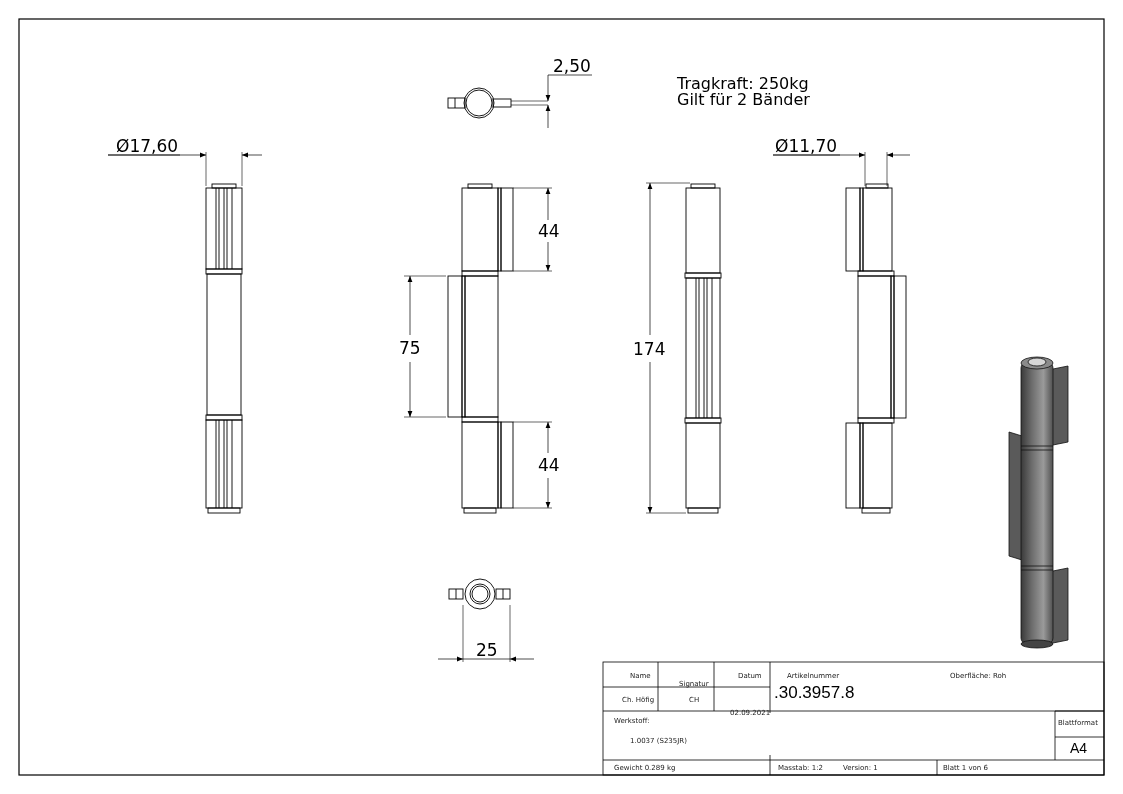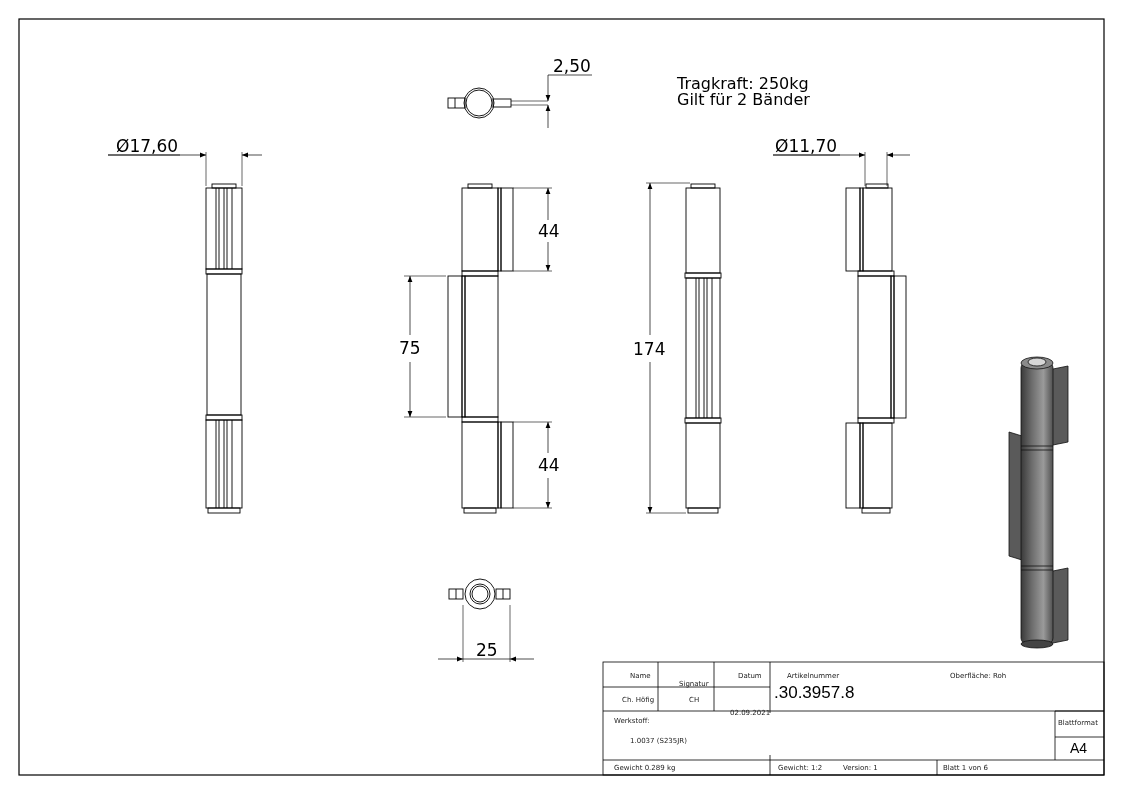--- a/index.html
+++ b/index.html
@@ -214,15 +214,15 @@
 <div class="tb" style="left:681px;top:696px;">CH</div>
 <div class="tb" style="left:722px;top:696px;margin-top:13px;">02.09.2021</div>
 <div class="big" style="left:774px;top:683px;">.30.3957.8</div>
 
 <div class="tbl" style="left:614px;top:717px;">Werkstoff:</div>
 <div class="tbl" style="left:614px;top:737px;margin-left:16px;">1.0037 (S235JR)</div>
 <div class="tbl" style="left:1058px;top:719px;">Blattformat</div>
 <div class="big" style="left:1070px;top:740px;font-size:14px;text-align:right;">A4</div>
 
 <div class="tbl" style="left:614px;top:764px;">Gewicht 0.289 kg</div>
-<div class="tbl" style="left:778px;top:764px;">Gewicht: 1:2</div>
+<div class="tbl" style="left:778px;top:764px;">Masstab: 1:2</div>
 <div class="tbl" style="left:843px;top:764px;">Version: 1</div>
 <div class="tbl" style="left:943px;top:764px;">Blatt 1 von 6</div>
 
 </body></html>

